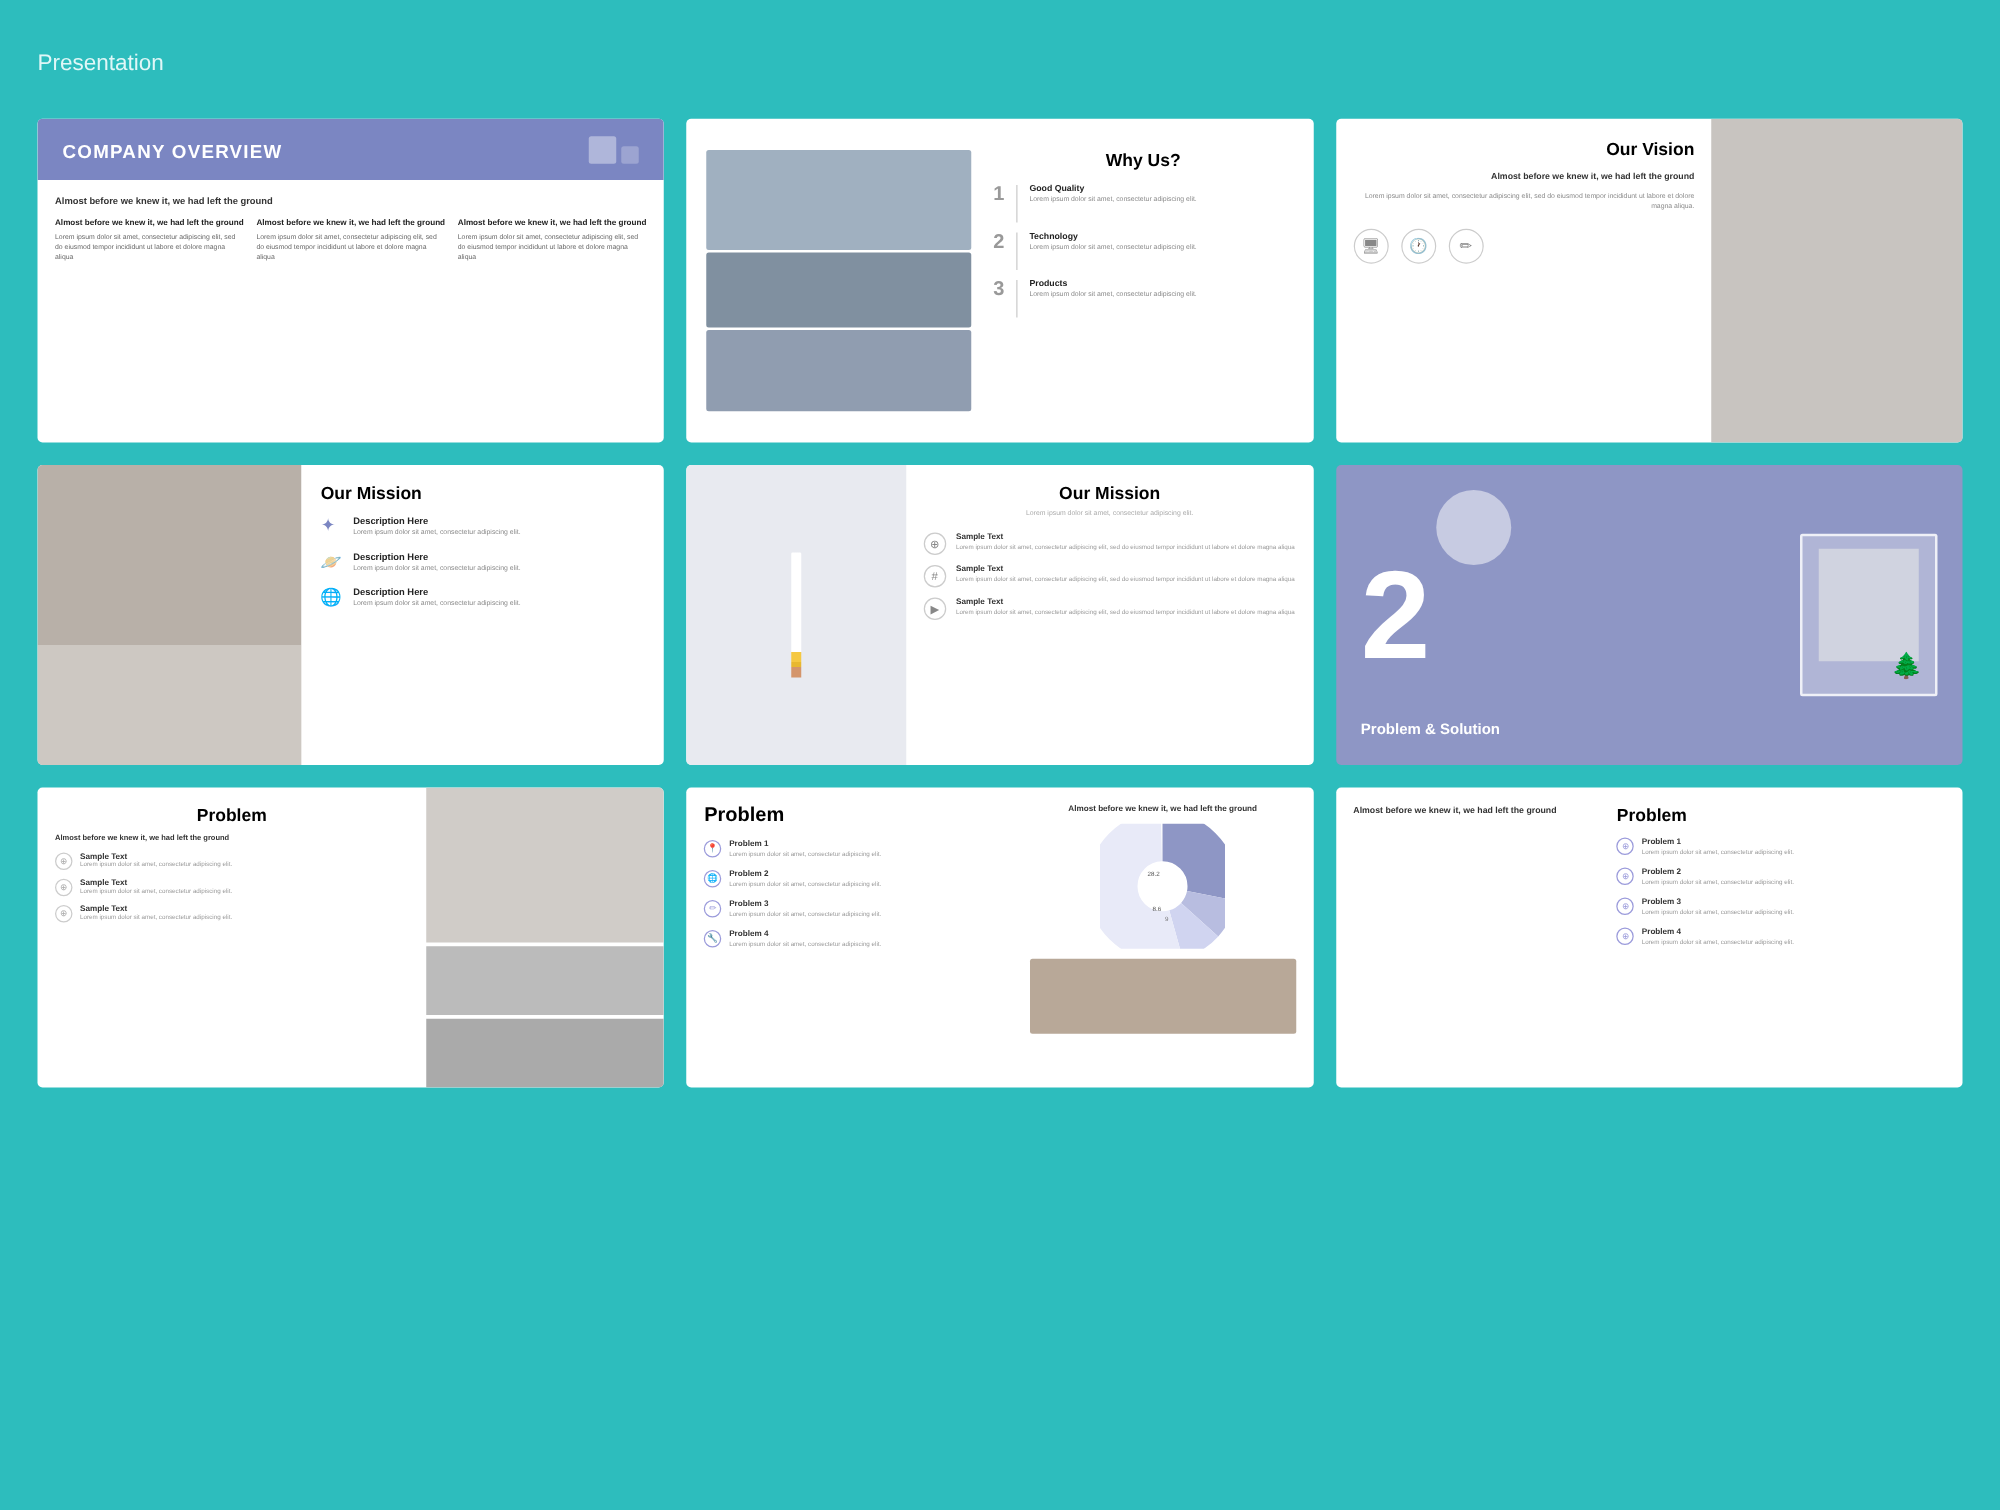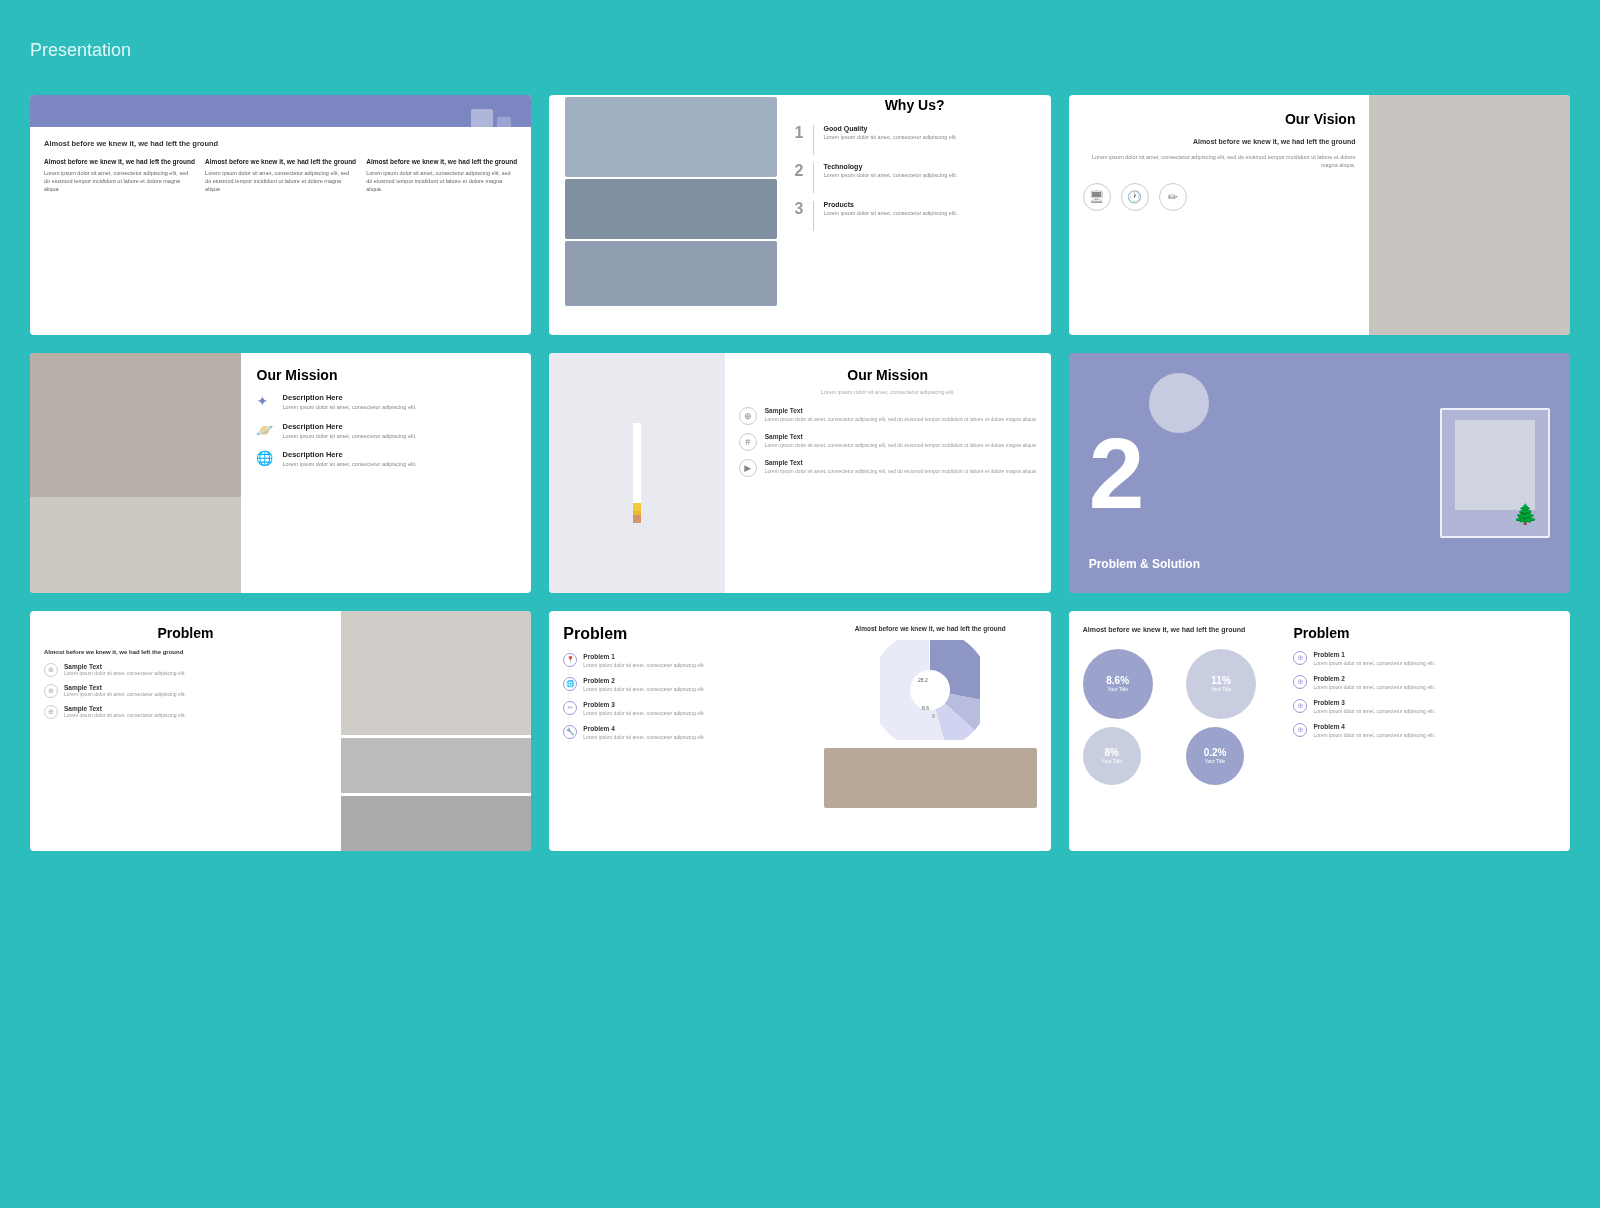--- a/index.html
+++ b/index.html
@@ -96,21 +96,21 @@
       line-height: 1.3;
     }
     .slide-1 .col-item .col-text {
       font-size: 5.5px;
       color: #666;
       line-height: 1.5;
     }
 
     
     .slide-2 .slide-body {
-      padding: 2px 16px;
+      padding: 25px 16px;
       display: flex;
       gap: 10px;
     }
     .slide-2 .photo-collage {
       width: 45%;
       display: grid;
       grid-template-columns: 1fr 1fr;
       gap: 2px;
     }
     .photo-block {
@@ -584,20 +584,21 @@
 <body>
 
 <div class="header">
   <span class="header-subtitle">Presentation</span>
 </div>
 
 <div class="grid">
 
   <div class="slide slide-1">
     <div class="slide-header">
+      <h2>Company Overview</h2>
       <div class="header-squares">
         <div class="sq"></div>
         <div class="sq2"></div>
       </div>
     </div>
     <div class="slide-body">
       <div class="tagline">Almost before we knew it, we had left the ground</div>
       <div class="cols">
         <div class="col-item">
           <div class="col-title">Almost before we knew it, we had left the ground</div>
@@ -833,38 +834,20 @@
         </div>
         <div class="photo-right" style="background:#b8a898;min-height:60px;border-radius:2px;width:100%;"></div>
       </div>
     </div>
   </div>
 
   <div class="slide slide-9">
     <div class="slide-body">
       <div class="left-col">
         <div class="tagline">Almost before we knew it, we had left the ground</div>
-        <div class="bubble-grid">
-          <div class="bubble bubble-lg bubble-blue">
-            <span class="bubble-pct">8.6%</span>
-            <span class="bubble-label">Your Title</span>
-          </div>
-          <div class="bubble bubble-lg bubble-light">
-            <span class="bubble-pct">11%</span>
-            <span class="bubble-label">Your Title</span>
-          </div>
-          <div class="bubble bubble-sm bubble-light" style="width:58px;height:58px;">
-            <span class="bubble-pct">8%</span>
-            <span class="bubble-label">Your Title</span>
-          </div>
-          <div class="bubble bubble-sm bubble-blue" style="width:58px;height:58px;">
-            <span class="bubble-pct">0.2%</span>
-            <span class="bubble-label">Your Title</span>
-          </div>
-        </div>
       </div>
       <div class="right-col">
         <h2>Problem</h2>
         <div class="problem-item">
           <div class="pi-icon">⊕</div>
           <div>
             <div class="pi-title">Problem 1</div>
             <div class="pi-text">Lorem ipsum dolor sit amet, consectetur adipiscing elit.</div>
           </div>
         </div>

